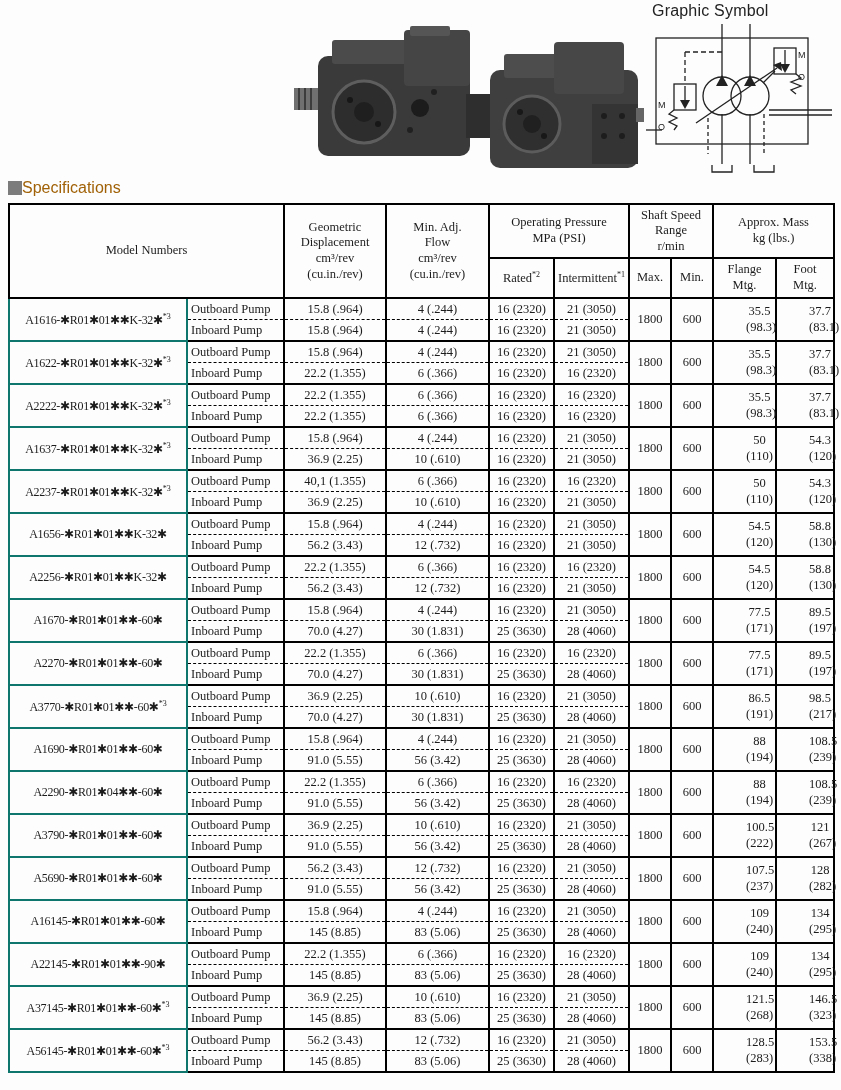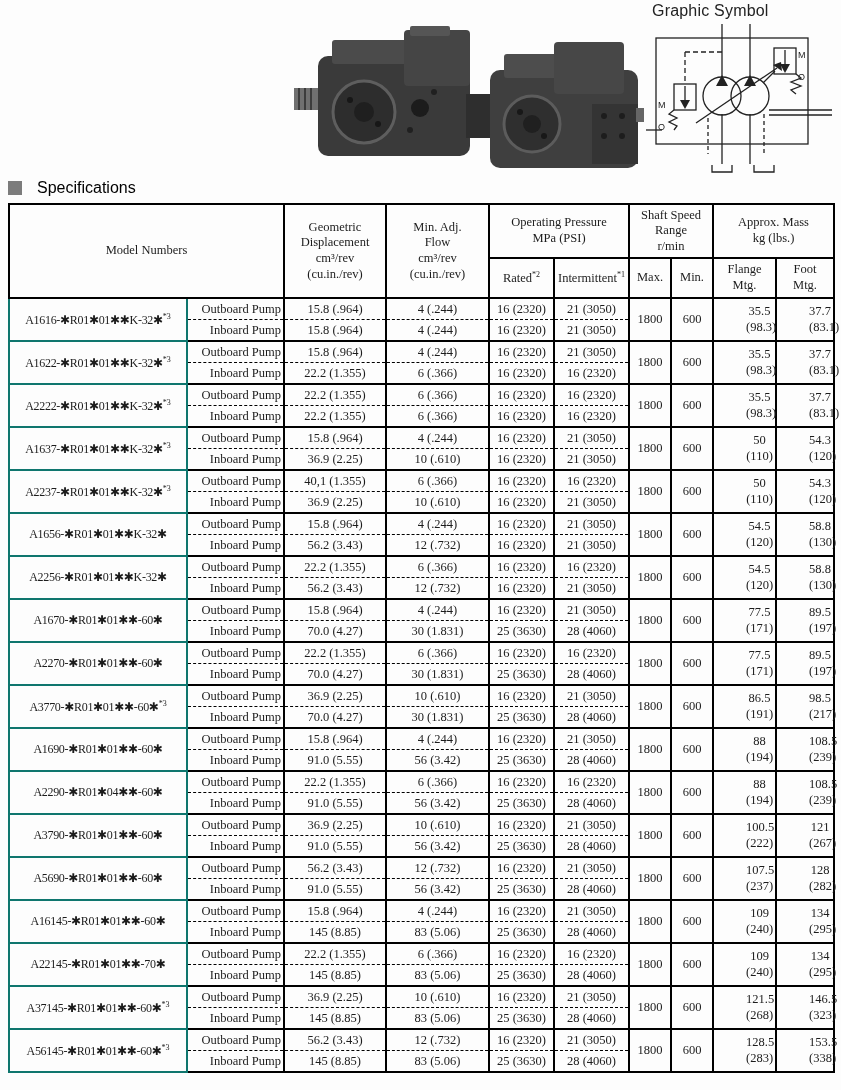--- a/index.html
+++ b/index.html
@@ -17,24 +17,24 @@
   .product-photo{position:absolute;left:292px;top:12px;}
   .graphic-symbol{position:absolute;left:646px;top:2px;width:190px;}
   .gs-title{
     font-family:"Liberation Sans","DejaVu Sans",sans-serif;
     font-size:16px;color:#222;letter-spacing:.2px;margin:0 0 2px 6px;
   }
   .gs-svg{display:block;}
 
   
   .section-heading{
-    display:flex;align-items:center;gap:15px;
+    display:flex;align-items:center;gap:0;
     margin:4px 0 5px 8px;height:20px;
     font-family:"Liberation Sans","DejaVu Sans",sans-serif;
-    font-size:16px;color:#000000;
+    font-size:16px;color:#a16207;
   }
   .section-heading .sq{width:14px;height:14px;background:#7c7c7c;flex:0 0 auto;}
 
   
   table.spec{
     border-collapse:collapse;table-layout:fixed;
     margin-left:8px;width:825px;
   }
   .spec th{
     border:2px solid #000;
@@ -50,21 +50,21 @@
     padding:0 2px;height:20px;
     border-left:2px solid #000;border-right:2px solid #000;
   }
   .spec td.dash{border-bottom:1px dashed #000;}
   .spec td.solid-b{border-bottom:2px solid #000;}
   .spec td.span2{border-top:2px solid #000;border-bottom:2px solid #000;}
   .spec td.model-cell{
     white-space:nowrap;font-size:12px;letter-spacing:-0.3px;
     border:2px solid #0f766e;
   }
-  .spec td.pump-cell{text-align:right;padding-left:3px;white-space:nowrap;}
+  .spec td.pump-cell{text-align:left;padding-left:3px;white-space:nowrap;}
   .spec td.mass-cell{white-space:pre-line;line-height:1.25;padding-left:32px;}
   .spec sup{font-size:8px;vertical-align:super;letter-spacing:0;}
   .spec th sup{font-size:8px;}
 </style>
 </head>
 <body>
 
 <div class="page">
 
   <div class="top-area">
@@ -519,21 +519,21 @@
 (295)</td>
         </tr>
         <tr>
           <td class="pump-cell solid-b">Inboard Pump</td>
           <td class="solid-b">145 (8.85)</td>
           <td class="solid-b">83 (5.06)</td>
           <td class="solid-b">25 (3630)</td>
           <td class="solid-b">28 (4060)</td>
         </tr>
         <tr>
-          <td class="model-cell" rowspan="2"><span>A22145-✱R01✱01✱✱-70✱</span></td>
+          <td class="model-cell" rowspan="2"><span>A22145-✱R01✱01✱✱-90✱</span></td>
           <td class="pump-cell dash">Outboard Pump</td>
           <td class="dash">22.2 (1.355)</td>
           <td class="dash">6 (.366)</td>
           <td class="dash">16 (2320)</td>
           <td class="dash">16 (2320)</td>
           <td class="span2" rowspan="2">1800</td>
           <td class="span2" rowspan="2">600</td>
           <td class="span2 mass-cell" rowspan="2">109
 (240)</td>
           <td class="span2 mass-cell" rowspan="2">134

